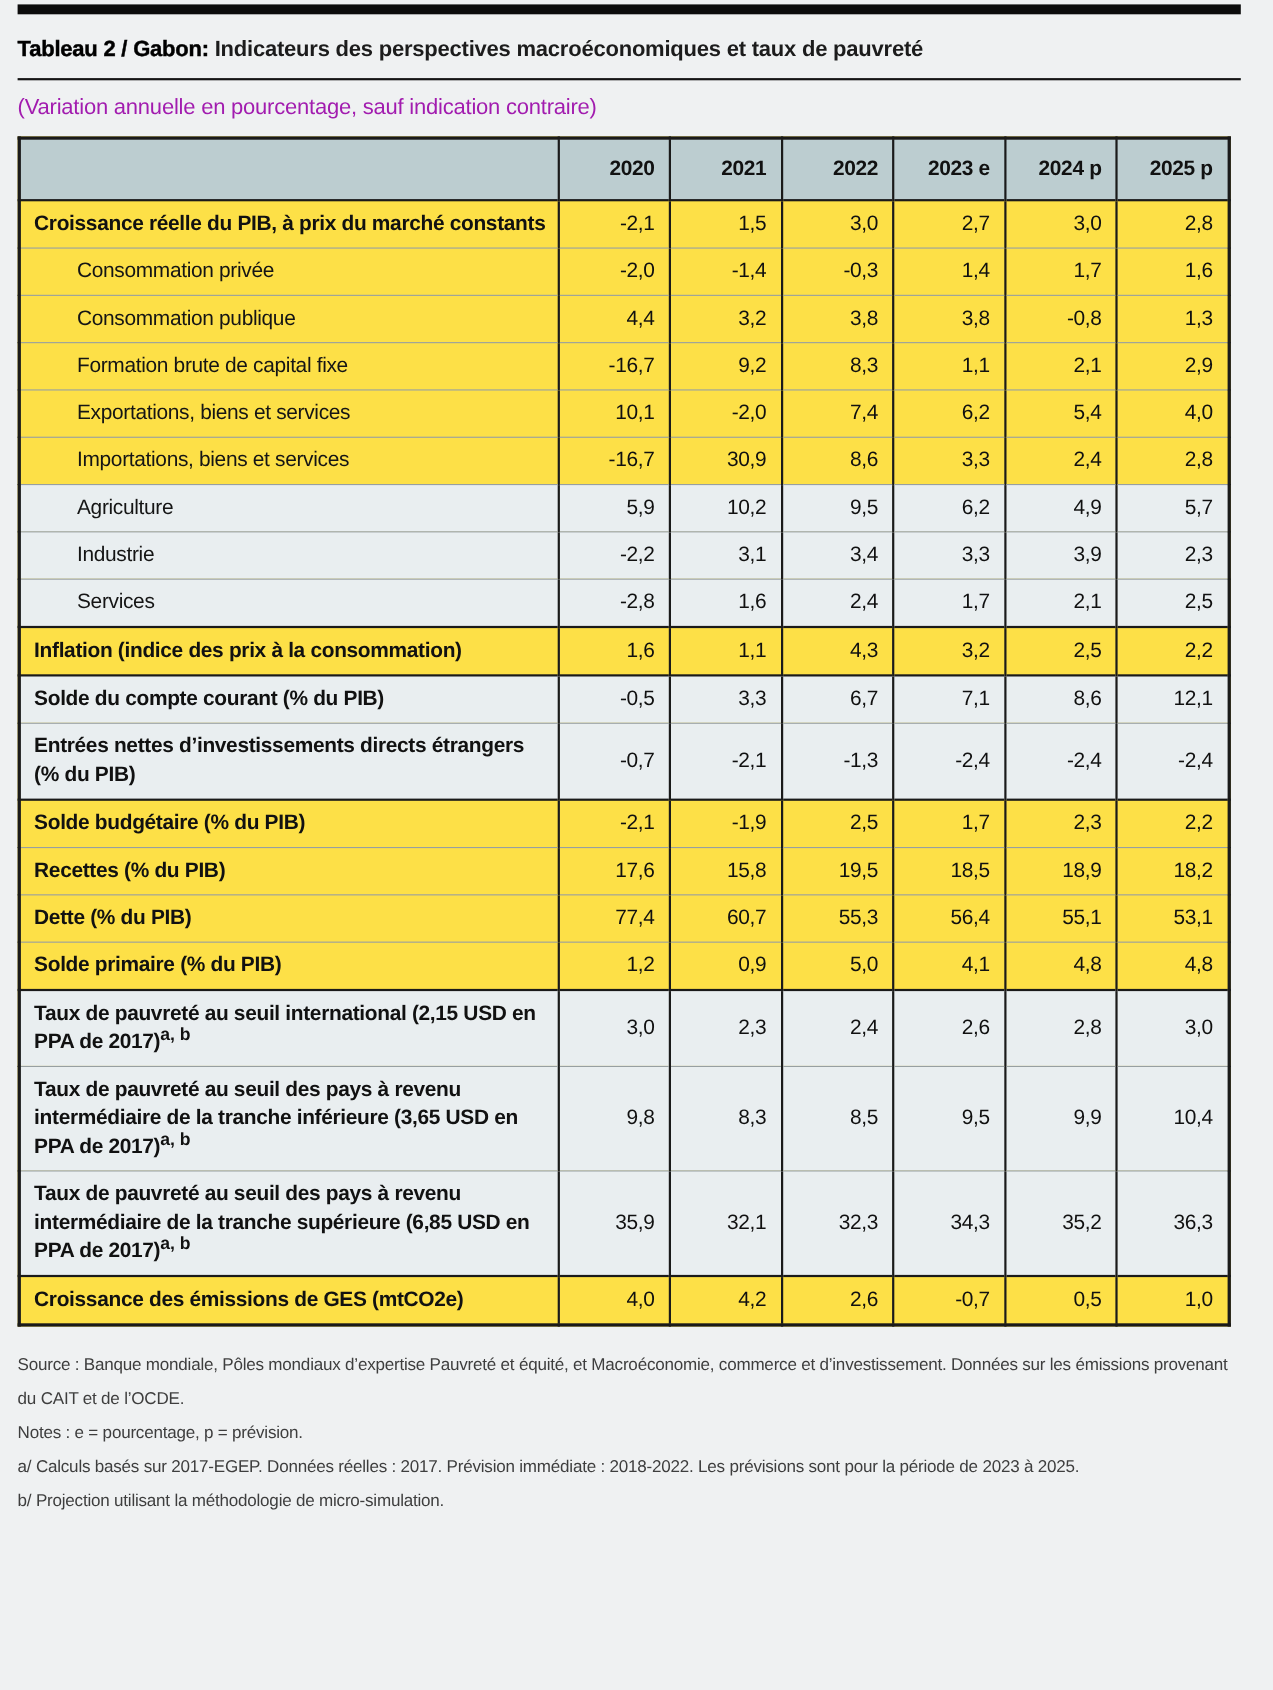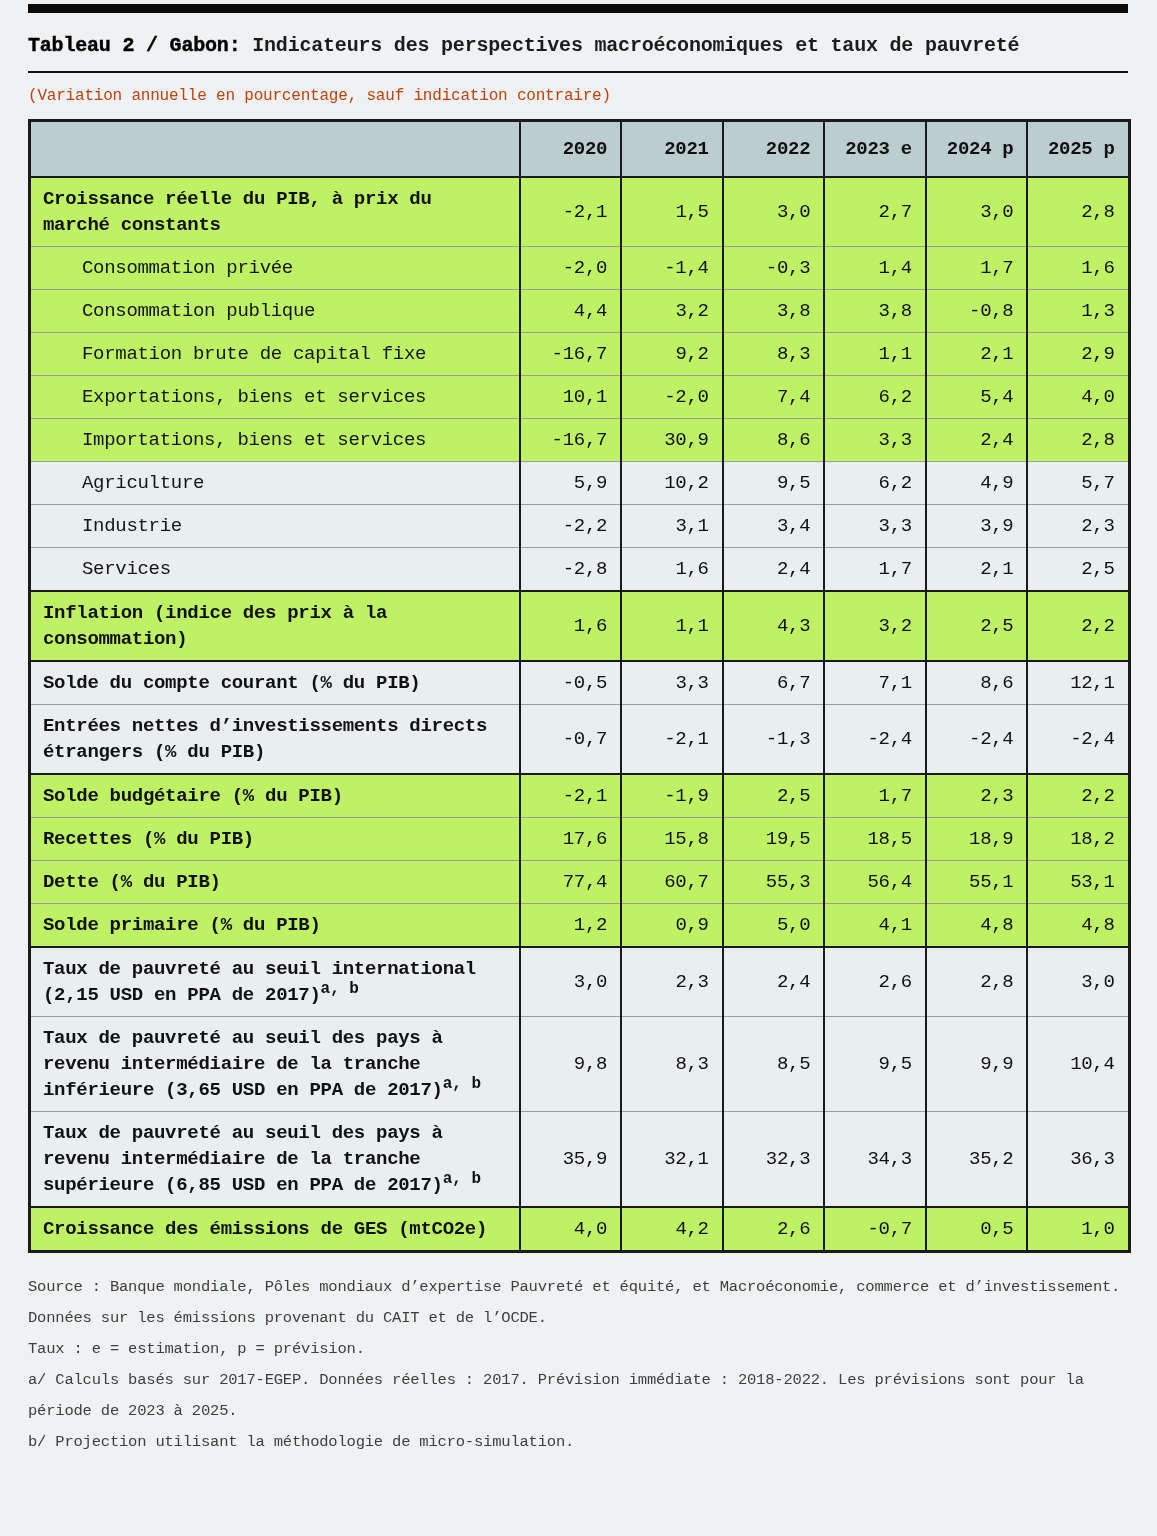--- a/index.html
+++ b/index.html
@@ -3,49 +3,49 @@
 <meta charset="utf-8">
 <style>
   * { margin: 0; padding: 0; box-sizing: border-box; }
   html, body {
     width: 1157px; height: 1536px;
     background: var(--page-bg, #eff1f2);
     font-family: "Liberation Sans", sans-serif;
     overflow: hidden;
     color: #111;
   }
-  .content { padding: 4px 29px 0 28px; font-family: Liberation Mono, monospace; }
+  .content { padding: 4px 29px 0 16px; }
 
   .topbar { height: 9px; background: #0c0c0c; }
 
   .title {
     margin-top: 21px;
     font-size: 20px;
     letter-spacing: -0.2px;
     color: #000;
   }
   .title .t-strong { font-weight: 700; -webkit-text-stroke: 0.4px #000; }
   .title .t-rest  { font-weight: 700; color: #1c1c1c; }
 
   .rule { margin-top: 14px; height: 2px; background: #151515; }
 
   .subtitle {
     margin-top: 14px;
-    font-size: 16px;
-    color: #c2410c;
+    font-size: 20px;
+    color: #a21caf;
     letter-spacing: -0.2px;
   }
 
   table.indicators {
     margin-top: 14px;
     width: 1100px;
     table-layout: fixed;
     border-collapse: collapse;
     border: 3px solid var(--border-dark, #1a1a1a);
-    background: #bef264;
+    background: #fde047;
   }
   col.c-label { width: 490px; }
   col.c-year  { width: 101.6px; }
 
   thead tr { height: 56px; }
   thead th {
     background: var(--header-bg, #bccdd0);
     font-weight: 700;
     font-size: 19px;
     text-align: right;
@@ -303,17 +303,17 @@
           <td class="val">2,6</td>
           <td class="val">-0,7</td>
           <td class="val">0,5</td>
           <td class="val">1,0</td>
         </tr>
       </tbody>
   </table>
 
   <div class="footer">
     <p>Source : Banque mondiale, Pôles mondiaux d’expertise Pauvreté et équité, et Macroéconomie, commerce et d’investissement. Données sur les émissions provenant du CAIT et de l’OCDE.</p>
-    <p>Taux : e = estimation, p = prévision.</p>
+    <p>Notes : e = pourcentage, p = prévision.</p>
     <p>a/ Calculs basés sur 2017-EGEP. Données réelles : 2017. Prévision immédiate : 2018-2022. Les prévisions sont pour la période de 2023 à 2025.</p>
     <p>b/ Projection utilisant la méthodologie de micro-simulation.</p>
   </div>
 </div>
 
 </body></html>

